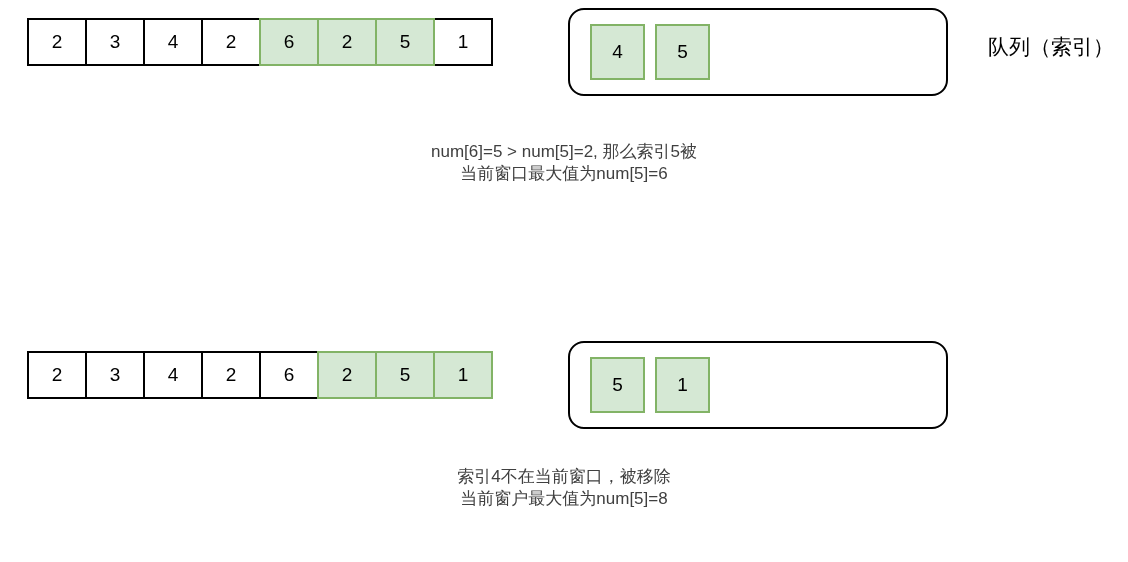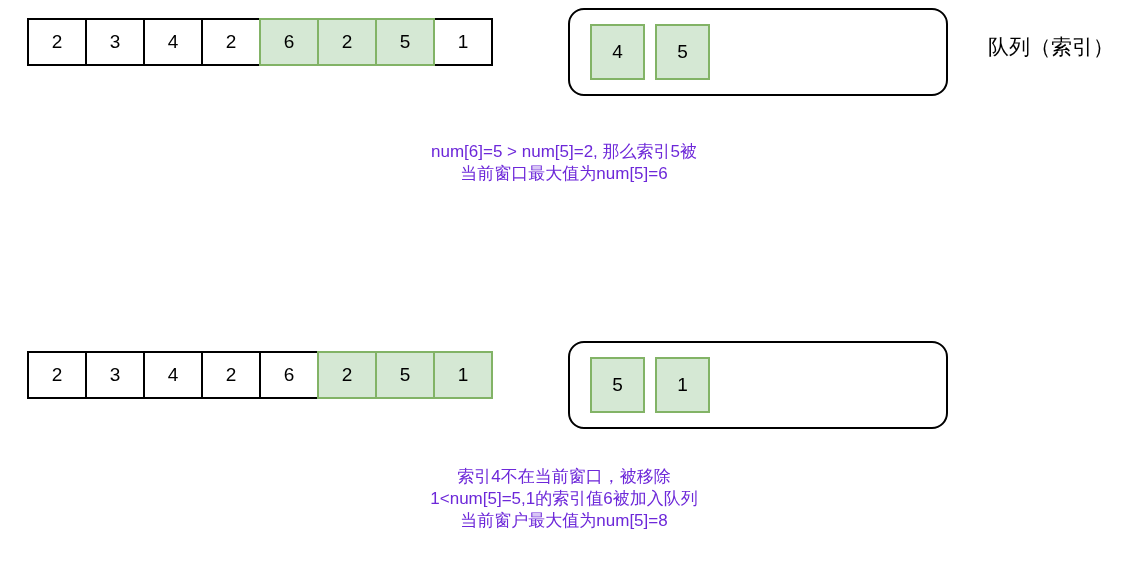--- a/index.html
+++ b/index.html
@@ -81,21 +81,21 @@
     color: #000000;
     white-space: nowrap;
   }
   .caption {
     position: absolute;
     width: 100%;
     left: 0;
     text-align: center;
     font-size: 17px;
     line-height: 22px;
-    color: #6d28d9;
+    color: #404040;
   }
   .caption div { white-space: nowrap; }
 </style>
 </head>
 <body>
 
 <div class="stage">
 
   <div class="array-row" style="left:27px; top:18px;">
     <div class="cell">2</div>
@@ -131,17 +131,16 @@
     <div class="cell hl">1</div>
   </div>
 
   <div class="queue-box" style="left:568px; top:341px;">
     <div class="qcell">5</div>
     <div class="qcell">1</div>
   </div>
 
   <div class="caption" style="top:466px;">
     <div>索引4不在当前窗口，被移除</div>
-    <div>1&lt;num[5]=5,1的索引值6被加入队列</div>
     <div>当前窗户最大值为num[5]=8</div>
   </div>
 
 </div>
 
 </body></html>

